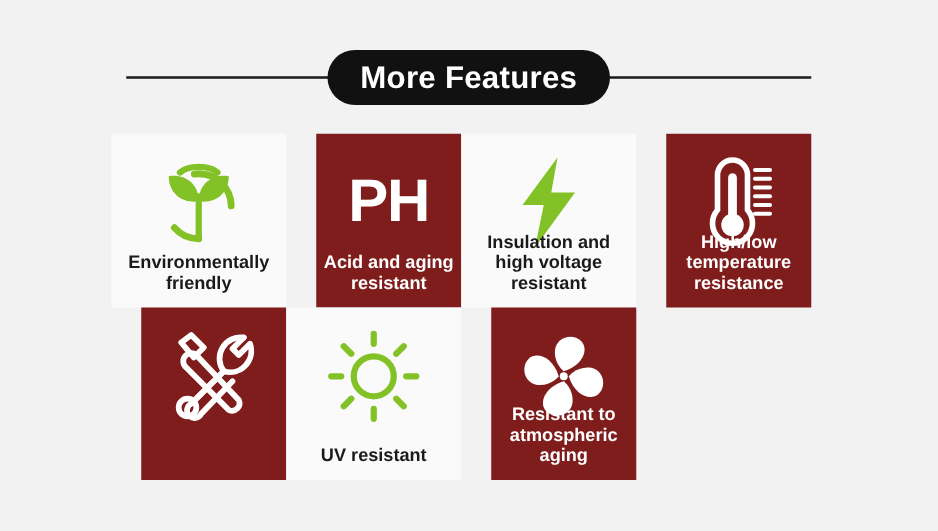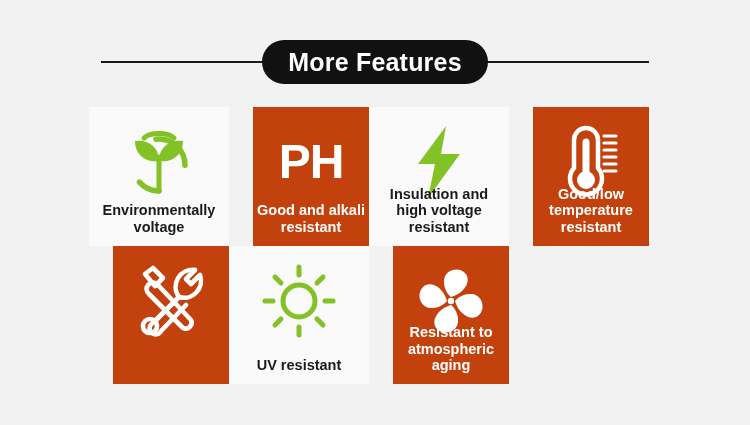--- a/index.html
+++ b/index.html
@@ -81,21 +81,21 @@
     align-items: center;
     justify-content: flex-start;
     box-sizing: border-box;
     padding-top: 12px;
     overflow: hidden;
   }
   .cell.light {
     background: #fafafa;
   }
   .cell.green {
-    background: #c2410c;
+    background: #7f1d1d;
     margin-left: 24px;
   }
 
   .icon-wrap {
     flex: 0 0 auto;
     height: 86px;
     width: 100%;
     display: flex;
     align-items: center;
     justify-content: center;
@@ -143,28 +143,28 @@
     <div class="cell light">
       <div class="icon-wrap">
         <svg width="70" height="66" viewBox="0 0 70 66">
           <path d="M35 62 A26 26 0 0 1 9 36 A26 26 0 0 1 35 10 A26 26 0 0 1 61 36 A26 26 0 0 1 35 62 Z" fill="none" stroke="#83c226" stroke-width="5.5" stroke-linecap="round" stroke-dasharray="44 56 44 120" stroke-dashoffset="22"></path>
           <path d="M35 62 L35 28" fill="none" stroke="#83c226" stroke-width="5" stroke-linecap="round"></path>
           <path d="M35 32 C35 18 24 10 11 12 C11 26 22 34 35 32 Z" fill="#83c226"></path>
           <path d="M35 32 C35 18 46 10 59 12 C59 26 48 34 35 32 Z" fill="#83c226"></path>
           <path d="M20 9 C26 3 44 3 50 9" fill="none" stroke="#83c226" stroke-width="5" stroke-linecap="round"></path>
         </svg>
       </div>
-      <div class="caption">Environmentally voltage</div>
+      <div class="caption">Environmentally friendly</div>
     </div>
 
     <div class="cell green">
       <div class="icon-wrap">
         <span class="ph-text">PH</span>
       </div>
-      <div class="caption">Good and alkali resistant</div>
+      <div class="caption">Acid and aging resistant</div>
     </div>
 
     <div class="cell light">
       <div class="icon-wrap">
         <svg width="46" height="72" viewBox="0 0 46 72">
           <path d="M30 0 L2 38 L19 38 L12 72 L44 28 L25 28 Z" fill="#83c226"></path>
         </svg>
       </div>
       <div class="caption">Insulation and high voltage resistant</div>
     </div>
@@ -178,21 +178,21 @@
           <g stroke="#ffffff" stroke-width="3.2" stroke-linecap="round">
             <line x1="42" y1="12" x2="54" y2="12"></line>
             <line x1="42" y1="19" x2="54" y2="19"></line>
             <line x1="42" y1="26" x2="54" y2="26"></line>
             <line x1="42" y1="33" x2="54" y2="33"></line>
             <line x1="42" y1="40" x2="54" y2="40"></line>
             <line x1="42" y1="47" x2="54" y2="47"></line>
           </g>
         </svg>
       </div>
-      <div class="caption">Good/low temperature resistant</div>
+      <div class="caption">High/low temperature resistance</div>
     </div>
 
     <div class="cell green">
       <div class="icon-wrap">
         <svg width="76" height="74" viewBox="0 0 76 74">
           <g fill="none" stroke="#ffffff" stroke-width="4.6" stroke-linejoin="round" stroke-linecap="round">
             <path d="M12 10 L20 4 L30 14 L22 22 Z"></path>
             <path d="M24 20 L58 56 A6 6 0 0 1 50 64 L16 30 A5 5 0 0 1 24 20 Z"></path>
             <path d="M62 6 L53 15 L58 20 L67 11 A17 17 0 0 1 46 33 L22 57 A7 7 0 0 0 12 67 A7 7 0 0 0 22 57"></path>
             <path d="M46 33 L20 59 A6 6 0 1 0 28 67 L53 41"></path>

